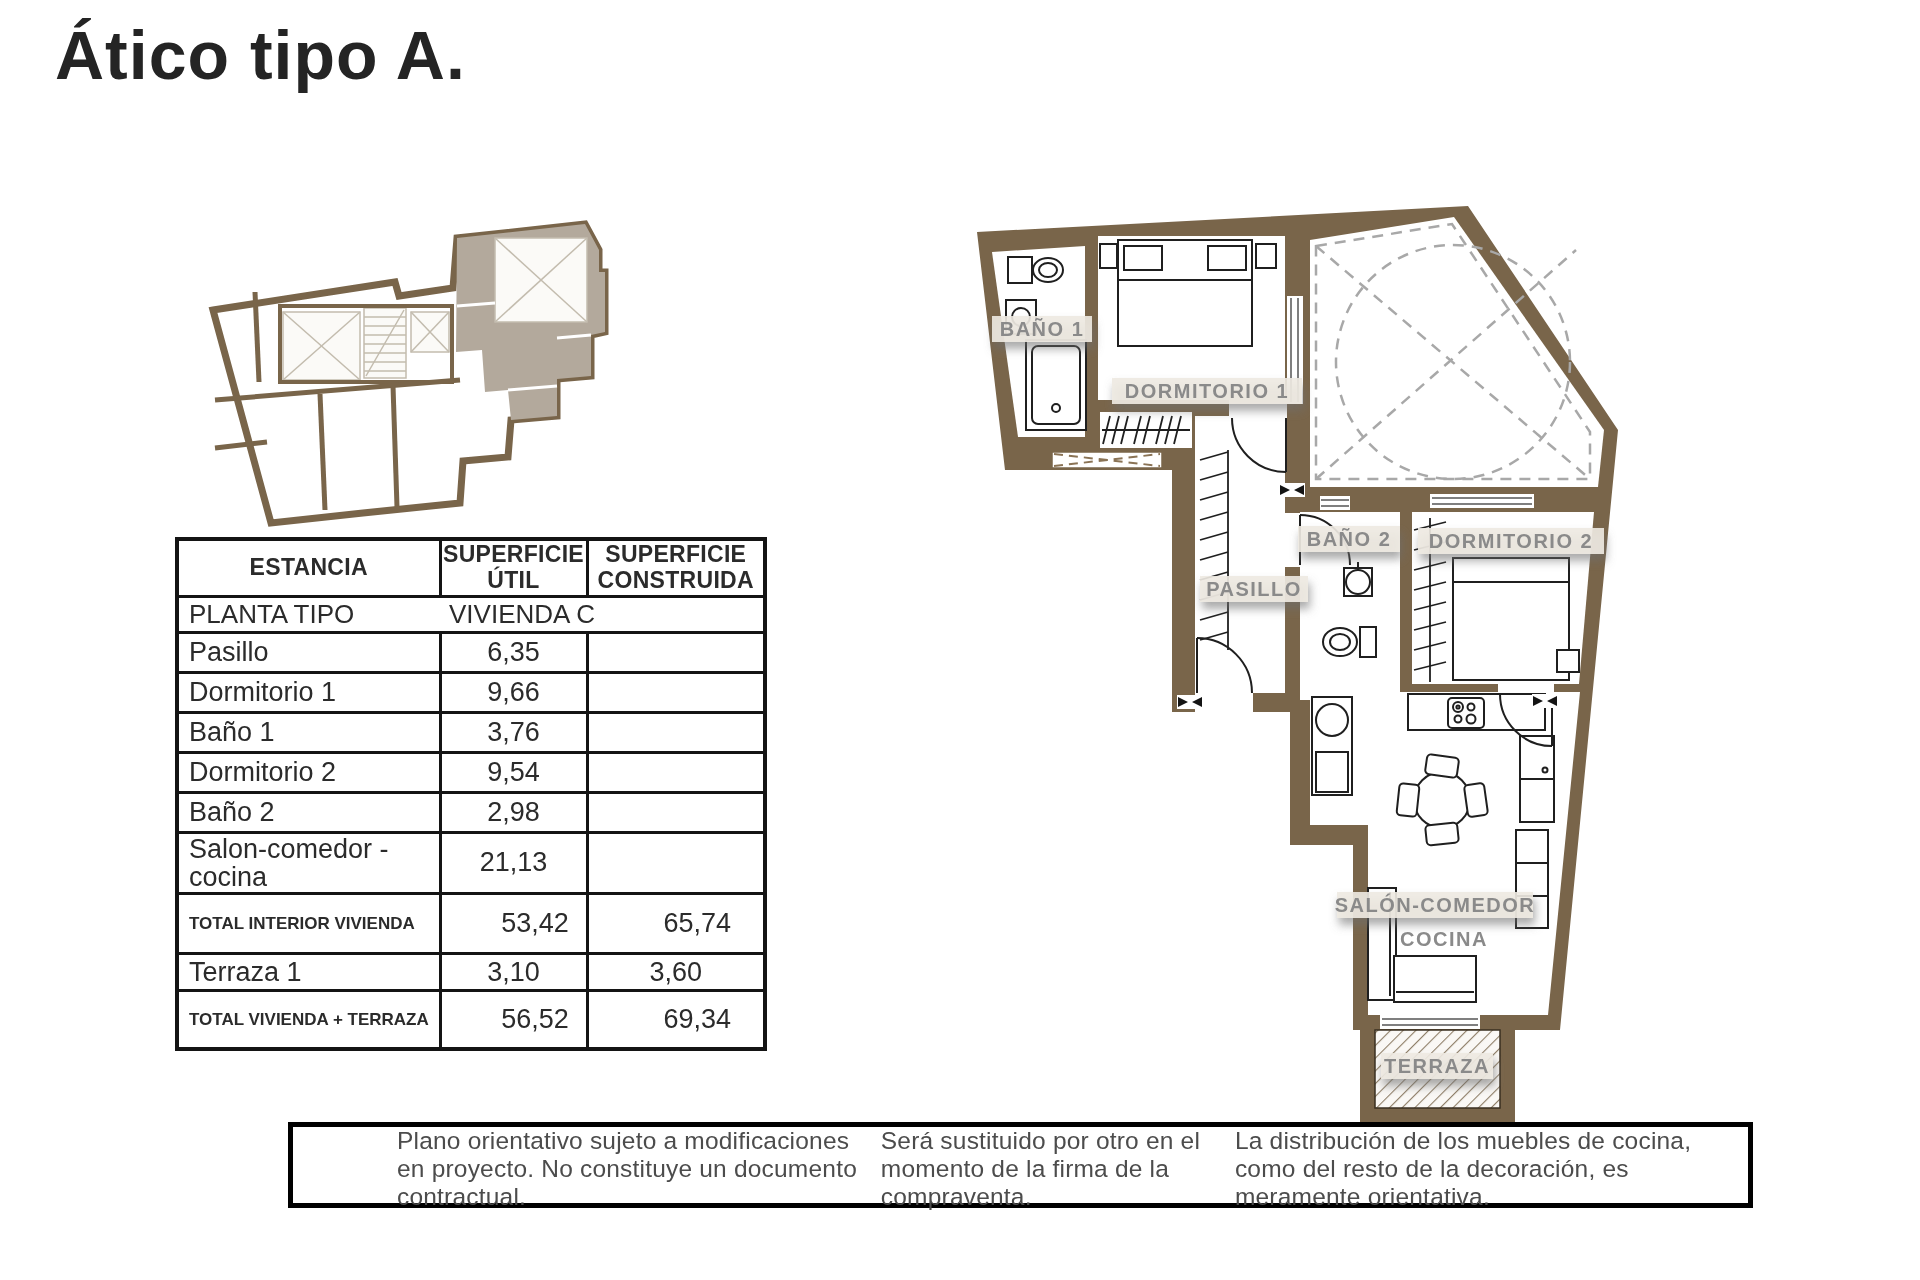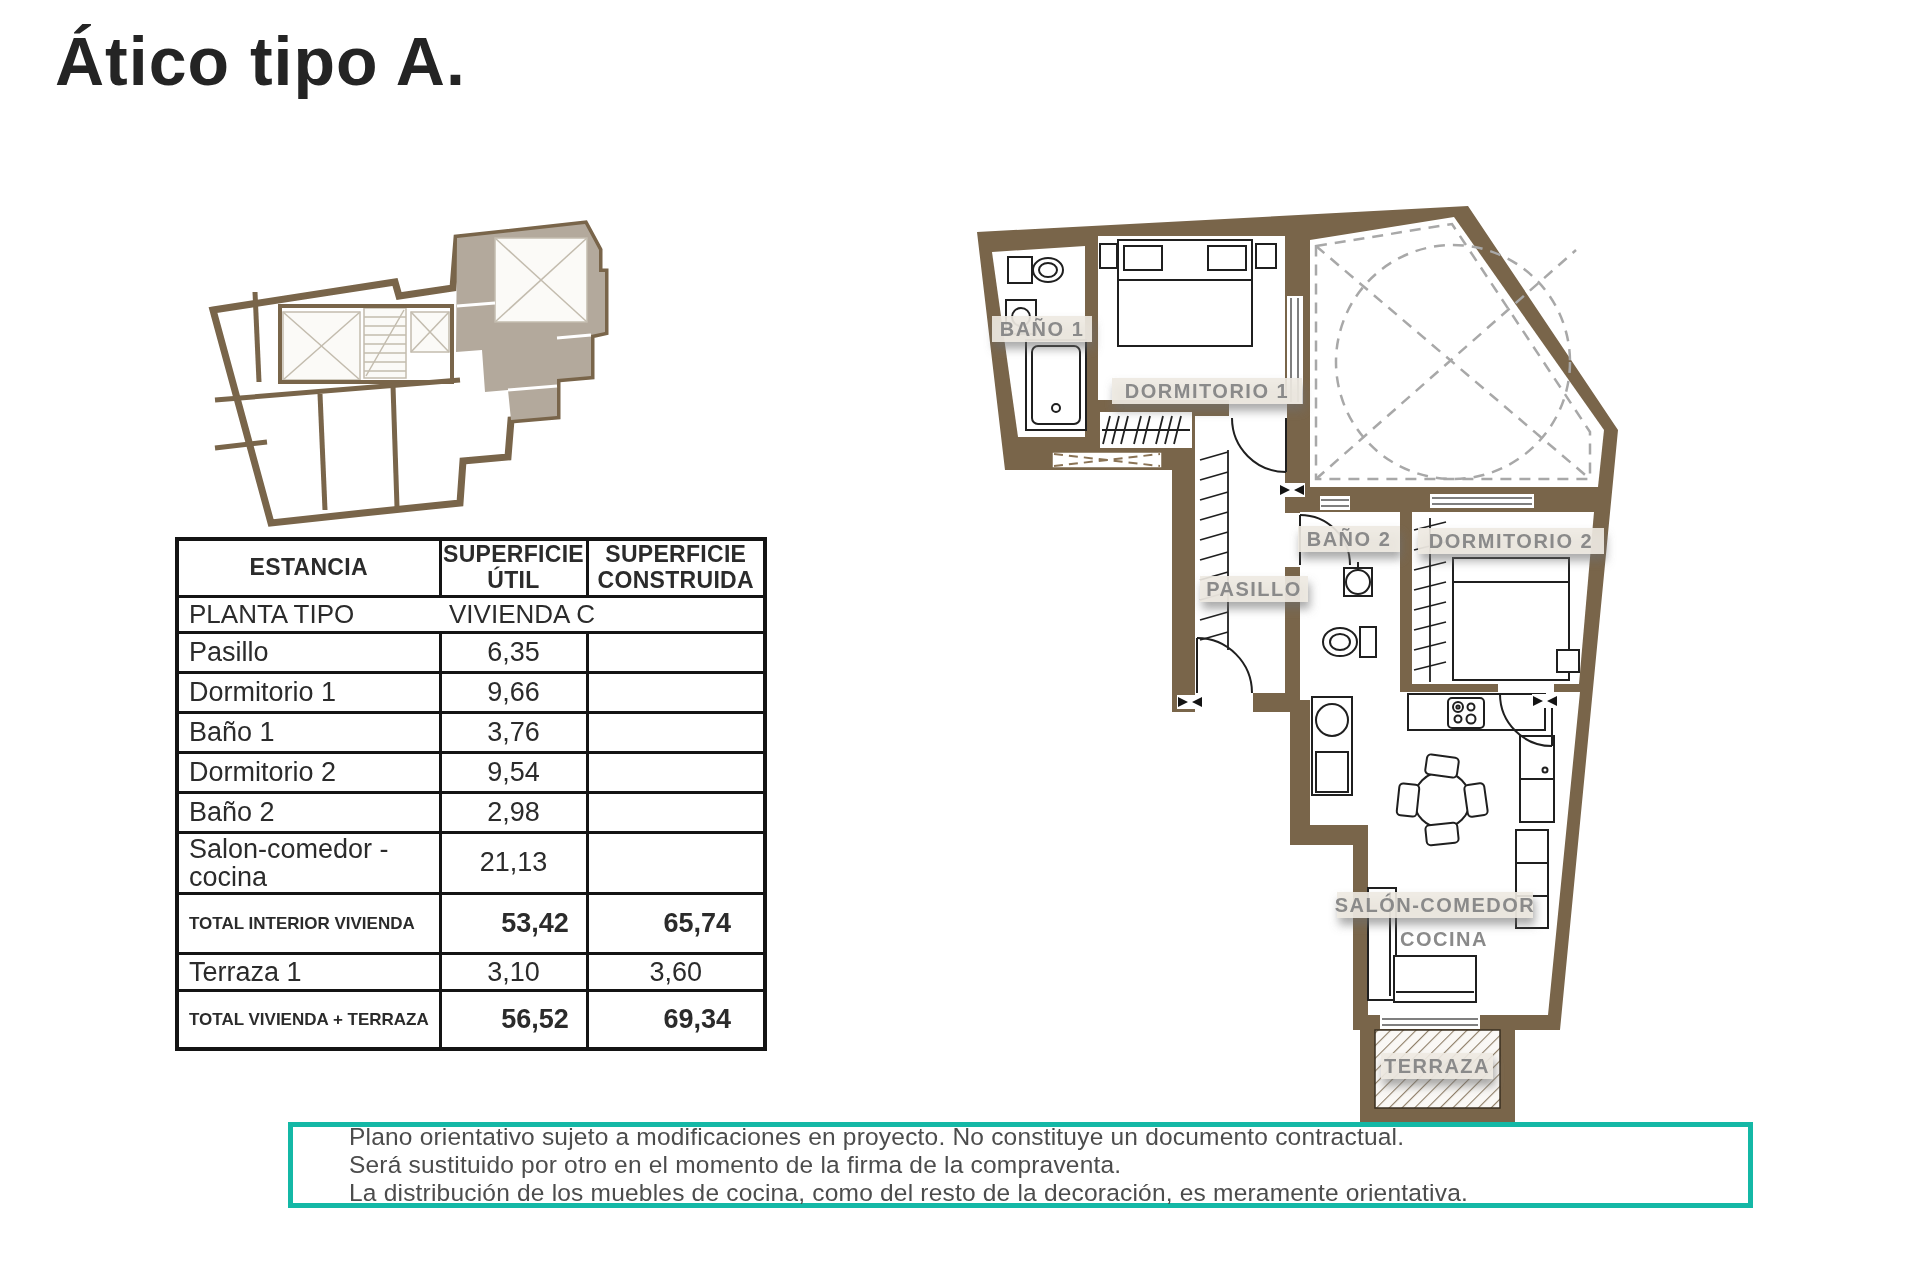--- a/index.html
+++ b/index.html
@@ -1,34 +1,34 @@
 <!DOCTYPE html>
 <html><head>
 <meta charset="utf-8">
 <style>
   html,body{margin:0;padding:0;background:#ffffff;}
   #canvas{position:relative;width:1920px;height:1280px;background:#ffffff;overflow:hidden;
           font-family:"Liberation Sans",sans-serif;color:#222;}
   
-  #page-title{position:absolute;left:55px;top:22px;font-size:68px;font-weight:bold;color:#242424;letter-spacing:1px;}
+  #page-title{position:absolute;left:55px;top:16px;font-size:68px;font-weight:bold;color:#242424;letter-spacing:1px;}
   
   #areas-table{position:absolute;left:175px;top:537px;border-collapse:collapse;table-layout:fixed;
                width:588px;border:4px solid #141414;}
   #areas-table td{border:3px solid #141414;color:#2b2b2b;overflow:hidden;}
   #areas-table .hdr{font-weight:bold;font-size:23px;text-align:center;line-height:1.12;letter-spacing:.3px;}
   #areas-table .name{font-size:27px;text-align:left;padding-left:10px;line-height:1.05;}
   #areas-table .val{font-size:27px;text-align:center;}
-  #areas-table .b{font-weight:bold;padding-left:44px;}
+  #areas-table .b{font-weight:normal;padding-left:44px;}
   #areas-table .tot-name{font-size:17px;font-weight:bold;line-height:1.12;}
   #planta-cell{position:relative;font-weight:normal;font-size:26px;padding-left:10px;}
   #planta-right{position:absolute;left:226px;top:50%;transform:translateY(-50%);margin-left:44px;}
   
-  #disclaimer{position:absolute;left:288px;top:1122px;width:1465px;height:86px;border:5px solid #14b8a6;
-              background:#fff;box-sizing:border-box;display:flex;flex-direction:column;justify-content:center;
-              padding-left:56px;}
+  #disclaimer{position:absolute;left:288px;top:1122px;width:1465px;height:86px;border:5px solid #000000;
+              background:#fff;box-sizing:border-box;display:flex;flex-direction:row;justify-content:center;
+              padding-left:104px;}
   #disclaimer p{margin:0;font-size:24.5px;line-height:28px;color:#4c4c4c;letter-spacing:.2px;}
   
   svg text.rlabel{font-family:"Liberation Sans",sans-serif;font-weight:bold;fill:#8a8a8a;
                   font-size:20px;letter-spacing:1.5px;text-anchor:middle;}
 </style>
 </head>
 <body>
 
 <div id="canvas">
 

